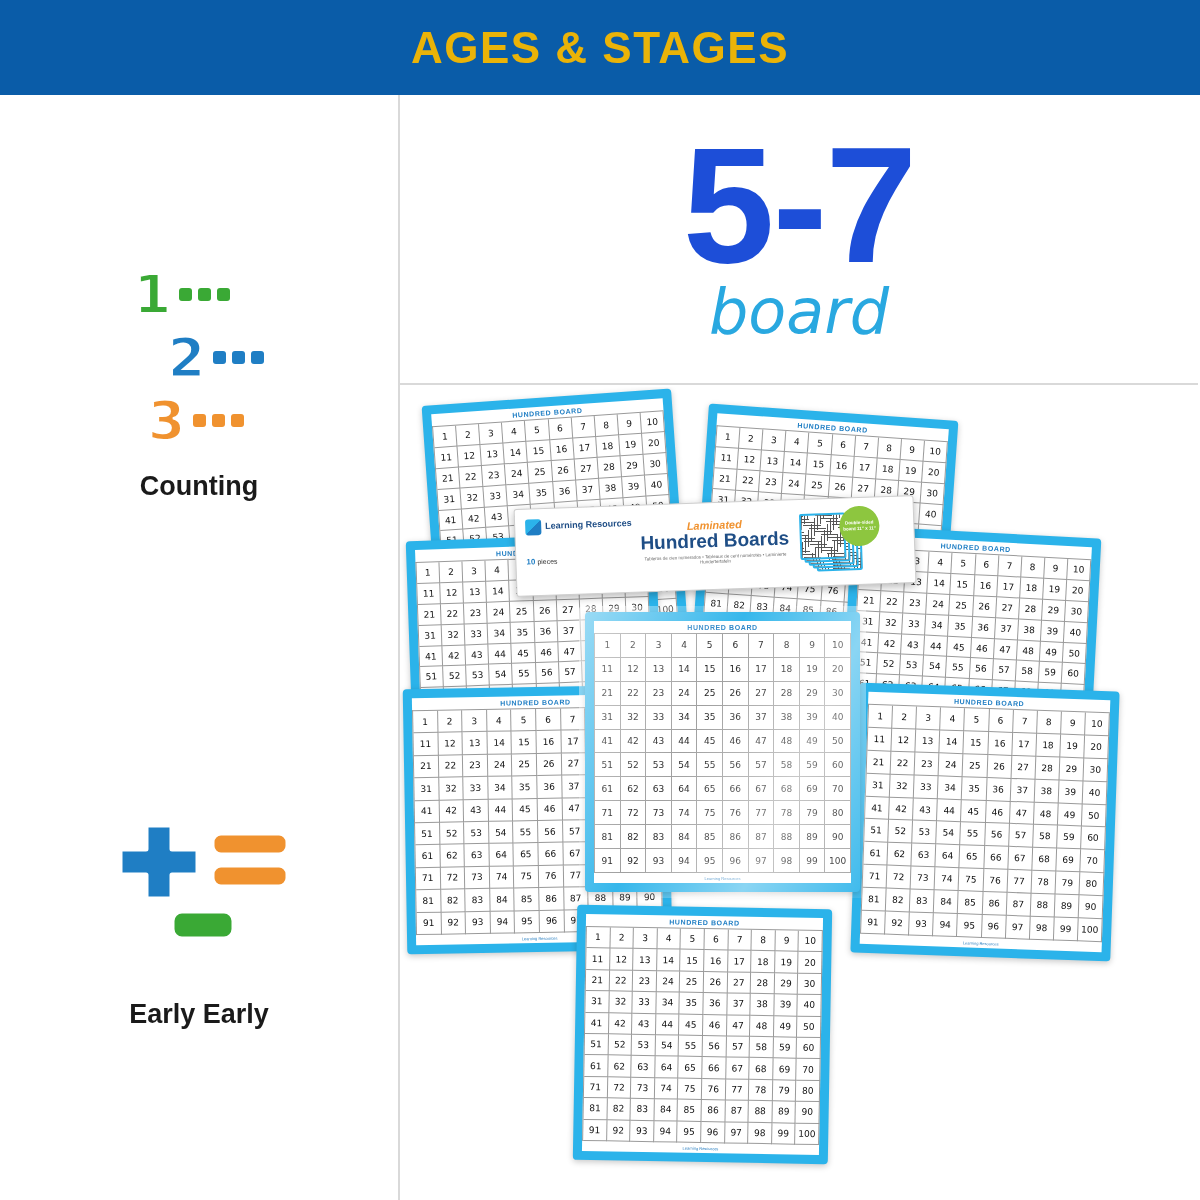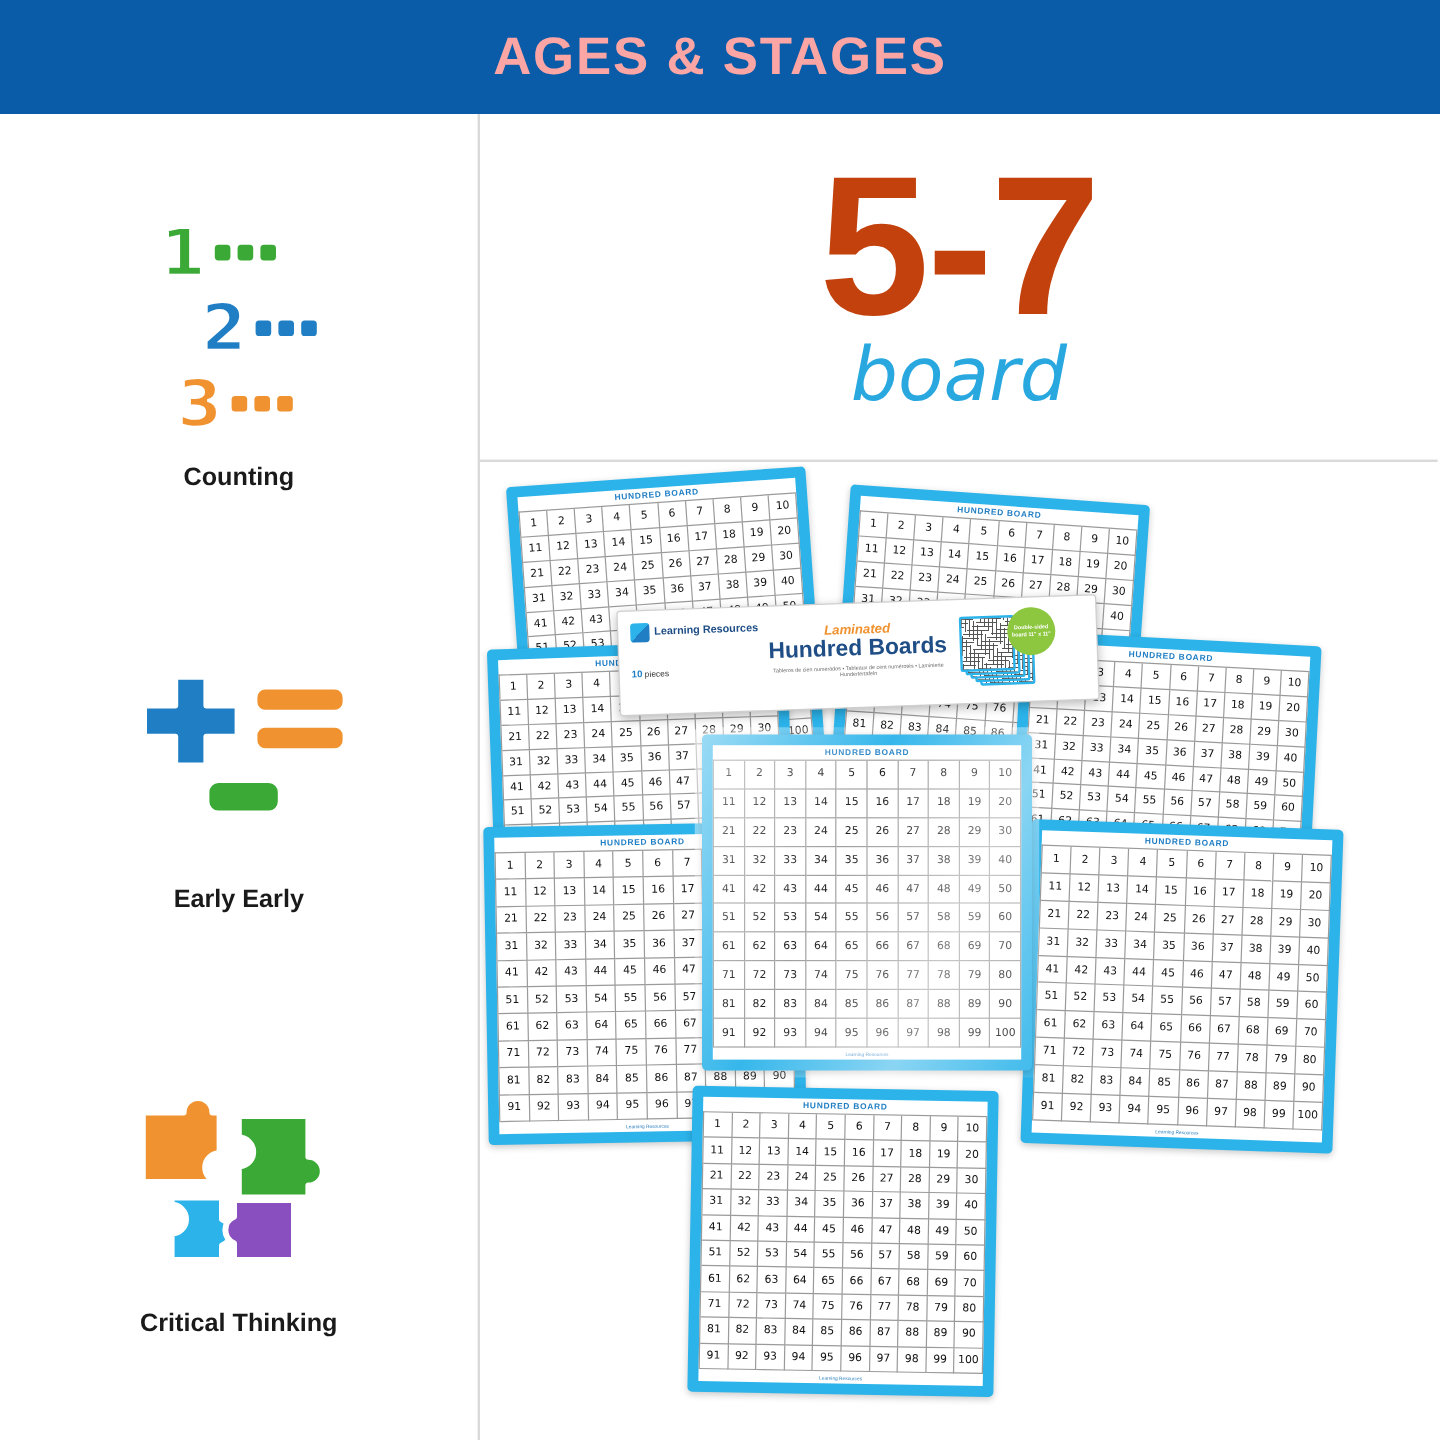--- a/index.html
+++ b/index.html
@@ -17,21 +17,21 @@
 
   
   .header {
     position: absolute;
     left: 0; top: 0;
     width: 1200px; height: 95px;
     background: #0a5ca8;
     display: flex; align-items: center; justify-content: center;
   }
   .header-title {
-    color: #fca5a5;
+    color: #eab308;
     font-size: 44px;
     font-weight: bold;
     letter-spacing: 1.5px;
   }
 
   
   .body {
     position: absolute;
     left: 0; top: 95px;
     width: 1200px; height: 1105px;
@@ -51,21 +51,21 @@
   }
   .age-panel {
     position: absolute;
     left: 0; top: 0;
     width: 798px; height: 290px;
     border-bottom: 2px solid #d9d9d9;
     display: flex; flex-direction: column;
     align-items: center; justify-content: center;
   }
   .age-number {
-    color: #c2410c;
+    color: #1d4ed8;
     font-size: 165px;
     font-weight: bold;
     line-height: 0.92;
     letter-spacing: -2px;
   }
   .age-unit {
     color: #29a8e0;
     font-size: 62px;
     font-style: italic;
     font-family: "DejaVu Sans", sans-serif;
@@ -77,21 +77,21 @@
     display: flex; flex-direction: column;
     align-items: center;
     width: 100%;
   }
   .feature-icon {
     height: 210px;
     display: flex; align-items: center; justify-content: center;
   }
   .feature-label {
     margin-top: 8px;
-    font-size: 21px;
+    font-size: 27px;
     font-weight: bold;
     color: #1a1a1a;
     text-align: center;
     line-height: 1.15;
   }
 
   
   .count-row { display: flex; align-items: center; }
   .count-digit {
     font-size: 54px; font-weight: bold;
@@ -305,33 +305,20 @@
               <path d="M34 14 h26 v24 h26 v26 h-26 v24 h-26 v-24 h-26 v-26 h26 z" fill="#1f7ec4" transform="translate(18,0)"></path>
               <rect x="118" y="22" width="76" height="22" rx="9" fill="#f0922f"></rect>
               <rect x="118" y="54" width="76" height="22" rx="9" fill="#f0922f"></rect>
               <rect x="78" y="100" width="62" height="28" rx="10" fill="#3aa935"></rect>
             </g>
           </svg>
         </div>
         <div class="feature-label">Early Early</div>
       </div>
 
-      <div class="feature">
-        <div class="feature-icon">
-          <svg width="200" height="175" viewBox="0 0 200 175">
-            <g stroke="#ffffff" stroke-width="5" stroke-linejoin="round">
-              <path d="M20 25 h34 a12 12 0 0 1 24 0 h6 v34 a12 12 0 0 0 0 24 h-64 z" fill="#f0922f" transform="translate(0,12)"></path>
-              <path d="M100 40 h58 v34 a12 12 0 0 1 0 24 v10 h-58 v-26 a12 12 0 0 0 0-24 z" fill="#3aa935"></path>
-              <path d="M44 108 h42 v18 a12 12 0 0 1 0 22 v12 h-42 v-22 a12 12 0 0 0 0-24 z" fill="#2bb3ea"></path>
-              <path d="M96 110 h50 v50 h-50 v-14 a12 12 0 0 1 0-22 z" fill="#8a4fbe"></path>
-            </g>
-          </svg>
-        </div>
-        <div class="feature-label">Critical Thinking</div>
-      </div>
 
     </div>
 
     <div class="right-col">
 
       <div class="age-panel">
         <div class="age-number">5-7</div>
         <div class="age-unit">board</div>
       </div>
 

